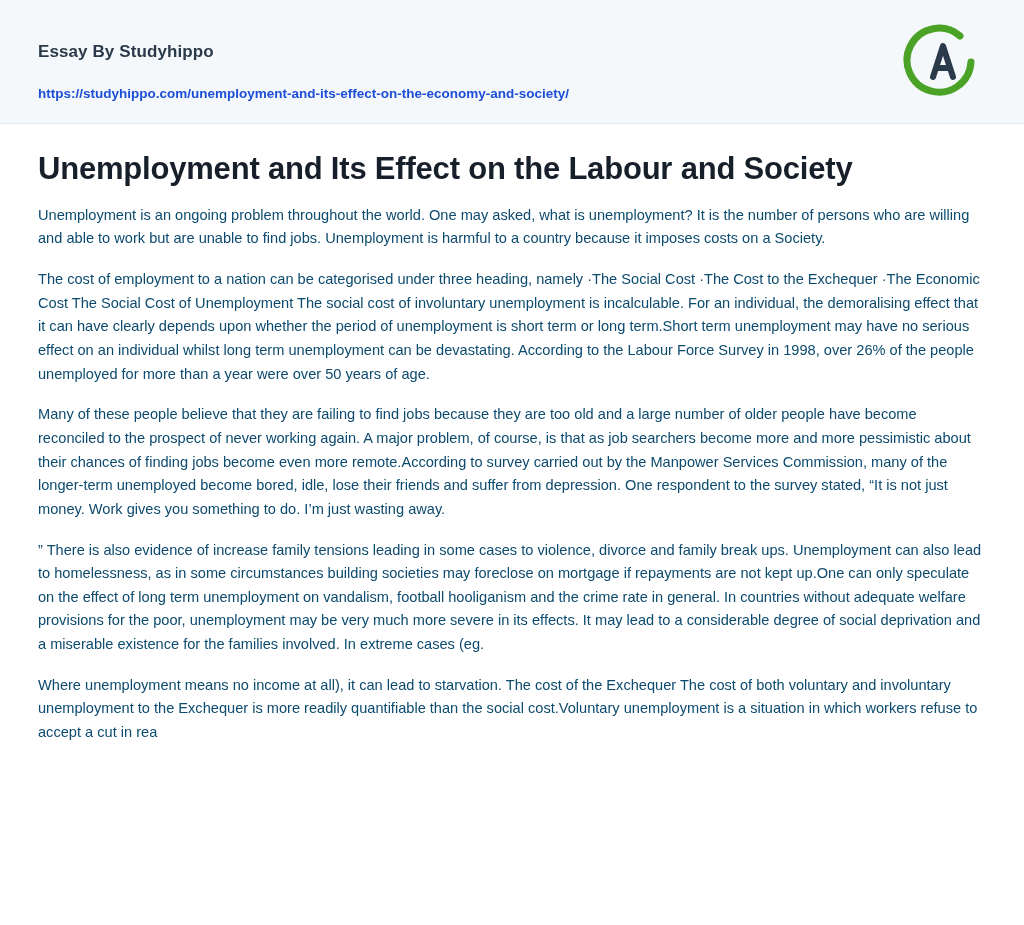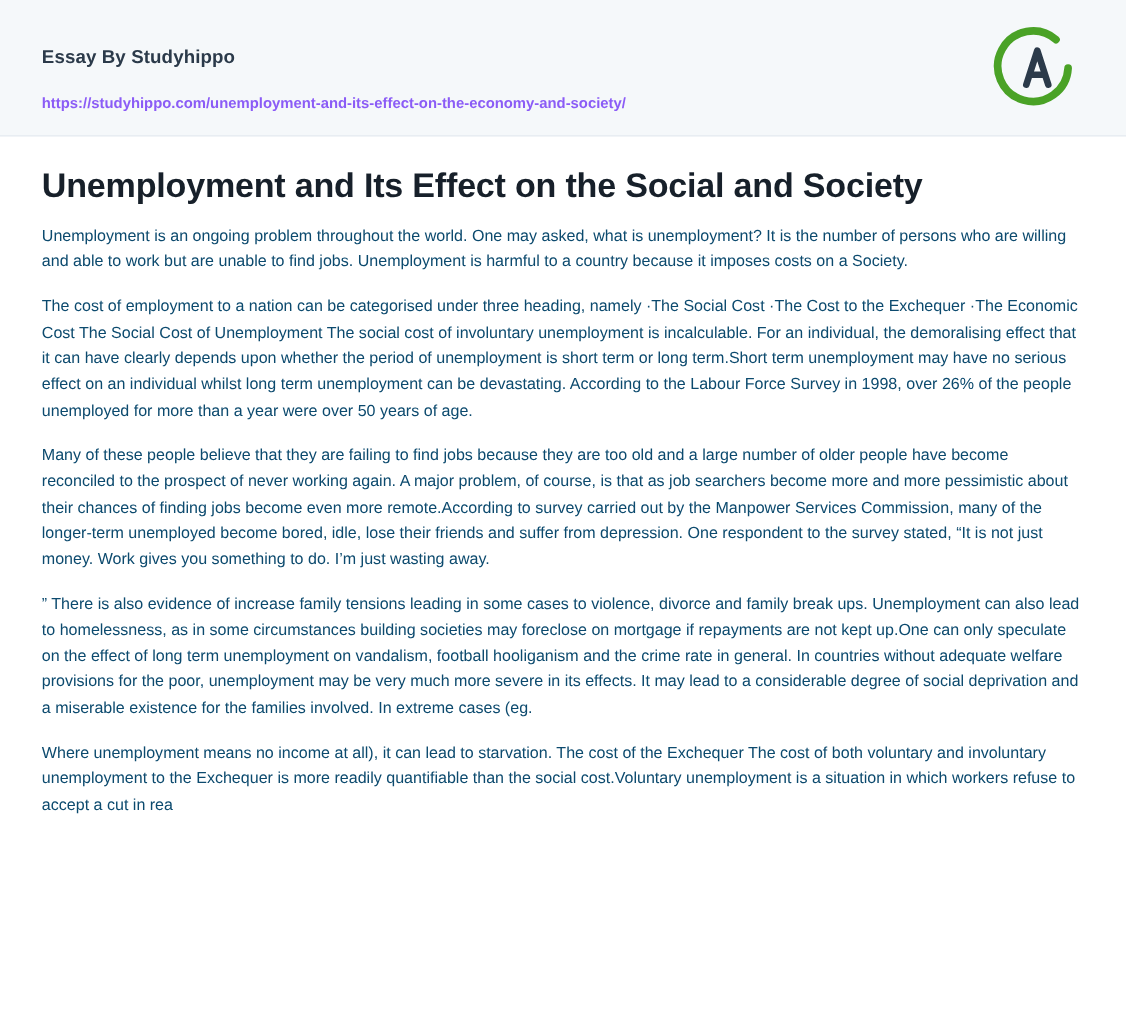--- a/index.html
+++ b/index.html
@@ -33,21 +33,21 @@
     color: #2b3a4a;
     letter-spacing: 0.1px;
     white-space: nowrap;
   }
   .source-url {
     position: absolute;
     left: 38px;
     top: 86px;
     font-size: 13.5px;
     font-weight: bold;
-    color: #8b5cf6;
+    color: #1d4ed8;
     text-decoration: none;
     white-space: nowrap;
   }
   .logo-wrap {
     position: absolute;
     right: 42px;
     top: 22px;
     width: 80px;
     height: 80px;
   }
@@ -84,19 +84,19 @@
   <div class="logo-wrap">
     <svg width="80" height="80" viewBox="0 0 80 80" xmlns="http://www.w3.org/2000/svg">
       <path d="M58 14 A32 32 0 1 0 69 40" fill="none" stroke="#4aa226" stroke-width="7" stroke-linecap="round"></path>
       <path d="M31 55 L41 24 L51 55" fill="none" stroke="#2b3a4a" stroke-width="6" stroke-linecap="round" stroke-linejoin="round"></path>
       <path d="M35 46 L47 46" fill="none" stroke="#2b3a4a" stroke-width="6" stroke-linecap="round"></path>
     </svg>
   </div>
 </div>
 
 <div class="article">
-  <h1 class="title">Unemployment and Its Effect on the Social and Society</h1>
+  <h1 class="title">Unemployment and Its Effect on the Labour and Society</h1>
   <p class="para">Unemployment is an ongoing problem throughout the world. One may asked, what is unemployment? It is the number of persons who are willing and able to work but are unable to find jobs. Unemployment is harmful to a country because it imposes costs on a Society.</p>
   <p class="para">The cost of employment to a nation can be categorised under three heading, namely ·The Social Cost ·The Cost to the Exchequer ·The Economic Cost The Social Cost of Unemployment The social cost of involuntary unemployment is incalculable. For an individual, the demoralising effect that it can have clearly depends upon whether the period of unemployment is short term or long term.Short term unemployment may have no serious effect on an individual whilst long term unemployment can be devastating. According to the Labour Force Survey in 1998, over 26% of the people unemployed for more than a year were over 50 years of age.</p>
   <p class="para">Many of these people believe that they are failing to find jobs because they are too old and a large number of older people have become reconciled to the prospect of never working again. A major problem, of course, is that as job searchers become more and more pessimistic about their chances of finding jobs become even more remote.According to survey carried out by the Manpower Services Commission, many of the longer-term unemployed become bored, idle, lose their friends and suffer from depression. One respondent to the survey stated, “It is not just money. Work gives you something to do. I’m just wasting away.</p>
   <p class="para">” There is also evidence of increase family tensions leading in some cases to violence, divorce and family break ups. Unemployment can also lead to homelessness, as in some circumstances building societies may foreclose on mortgage if repayments are not kept up.One can only speculate on the effect of long term unemployment on vandalism, football hooliganism and the crime rate in general. In countries without adequate welfare provisions for the poor, unemployment may be very much more severe in its effects. It may lead to a considerable degree of social deprivation and a miserable existence for the families involved. In extreme cases (eg.</p>
   <p class="para">Where unemployment means no income at all), it can lead to starvation. The cost of the Exchequer The cost of both voluntary and involuntary unemployment to the Exchequer is more readily quantifiable than the social cost.Voluntary unemployment is a situation in which workers refuse to accept a cut in rea</p>
 </div>
 
 </body></html>

